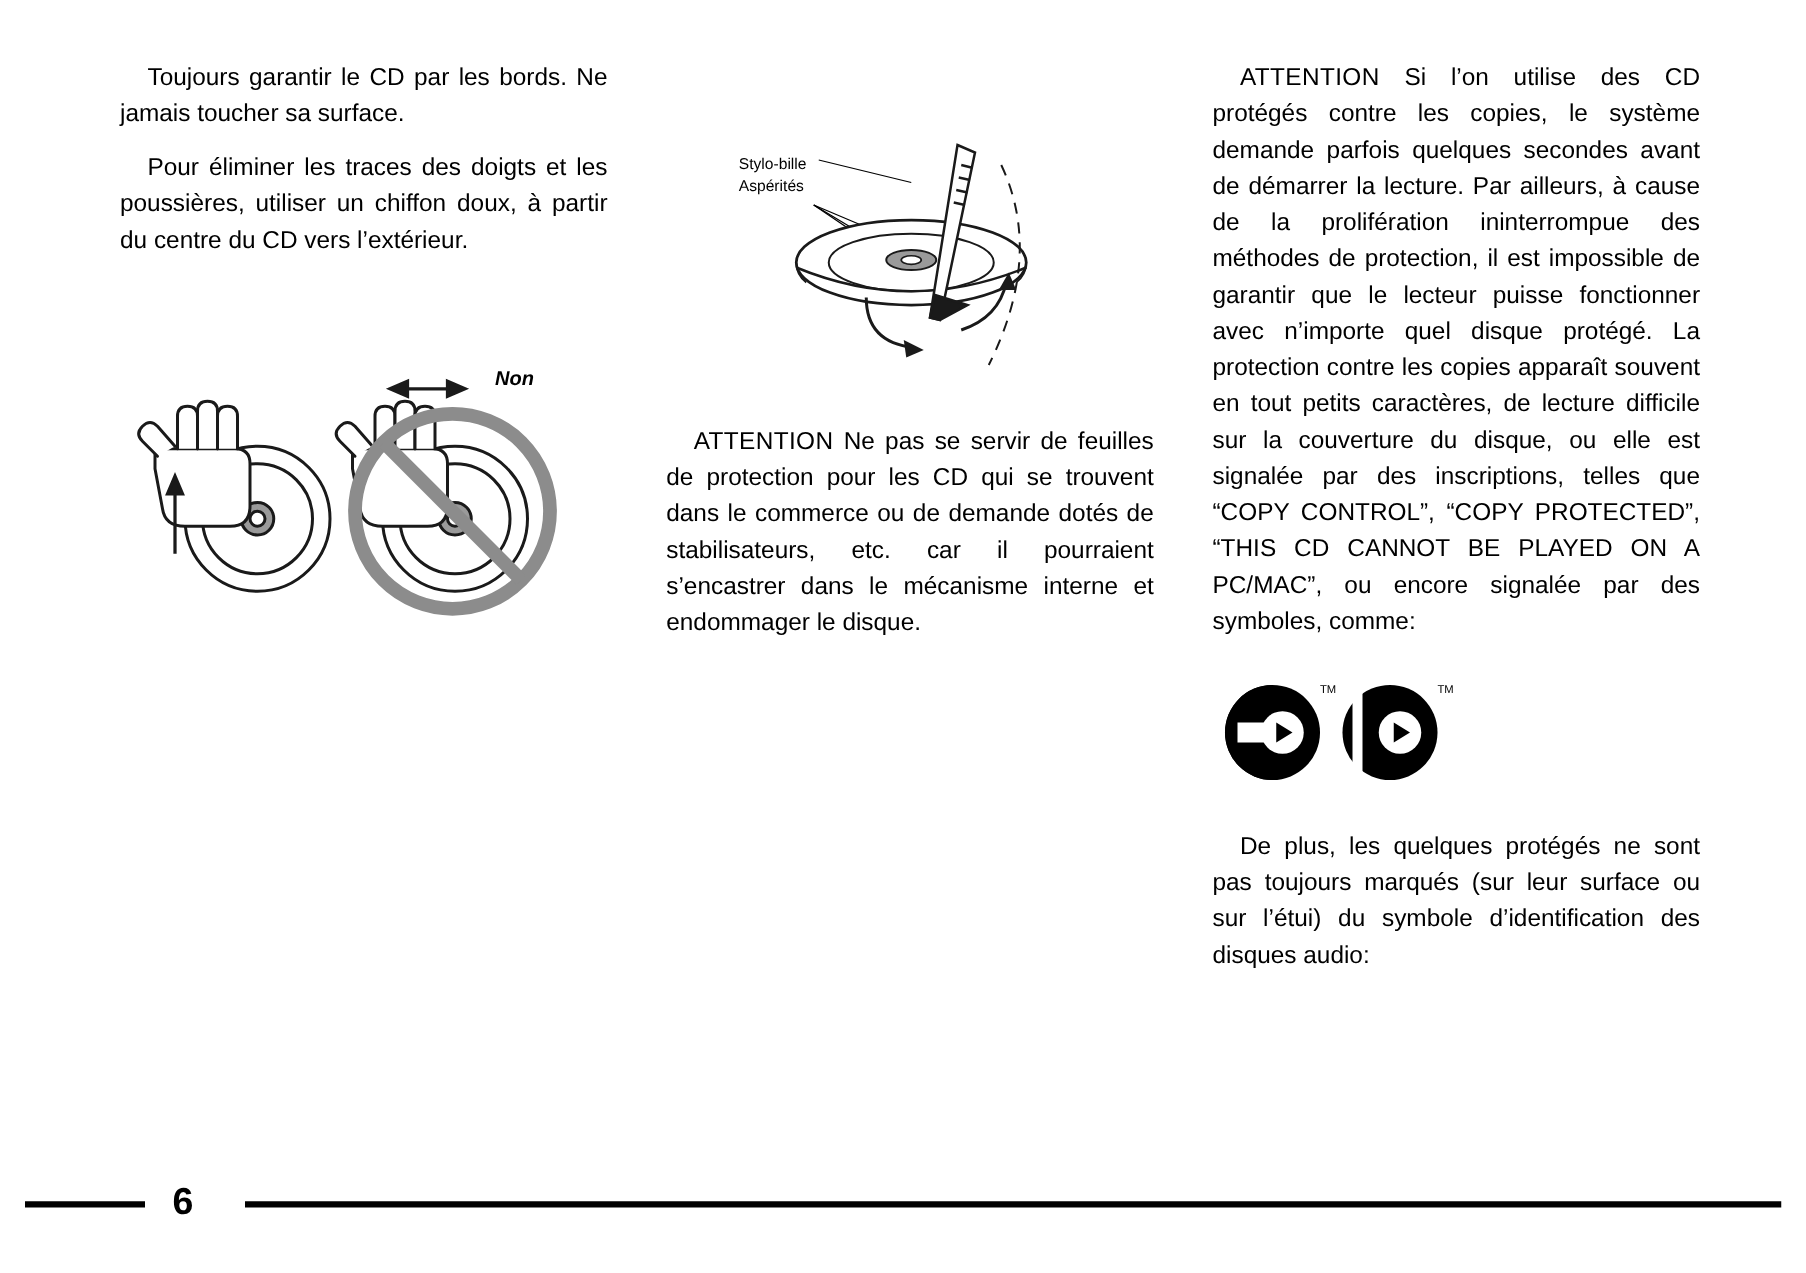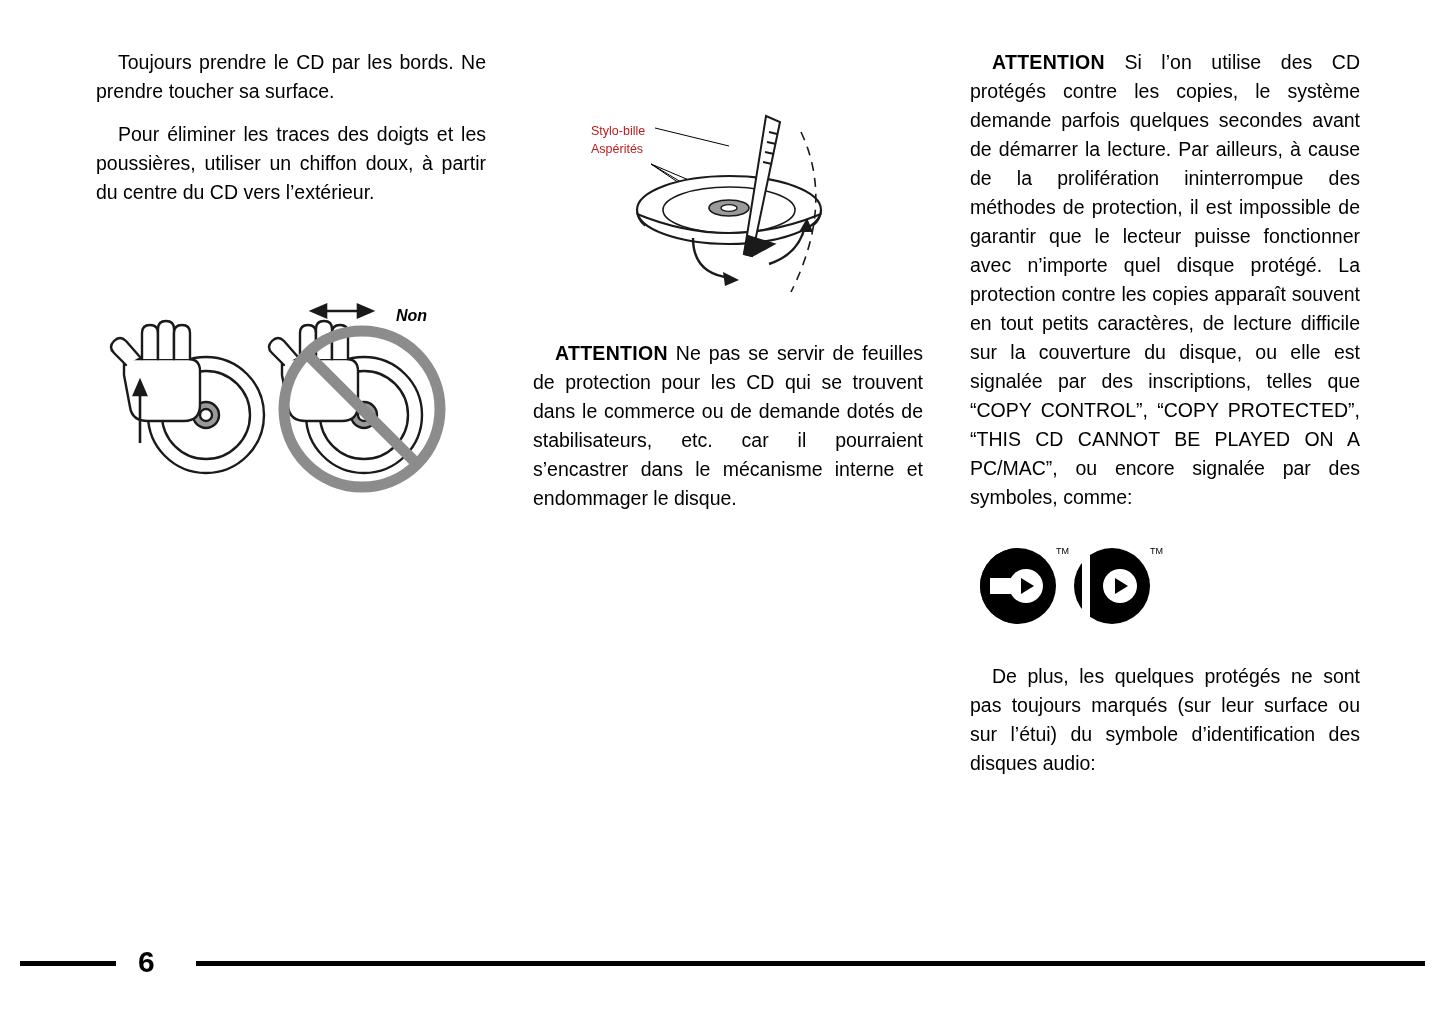--- a/index.html
+++ b/index.html
@@ -32,48 +32,47 @@
     font-size: 19.5px;
     line-height: 29px;
     text-align: justify;
     text-justify: inter-word;
     hyphens: manual;
   }
   p.body.indent {
     text-indent: 22px;
   }
   .attn {
-    font-weight: bold;
+    font-weight: normal;
     letter-spacing: 0.3px;
   }
   
   .fig-hands {
     position: relative;
     height: 210px;
     margin-top: 88px;
   }
   .non-label {
     position: absolute;
     left: 300px;
     top: 0px;
     font-size: 16px;
     font-weight: bold;
     font-style: italic;
-    margin-top: 12px;
   }
   
   .fig-pen {
     position: relative;
     height: 225px;
     margin-top: 66px;
   }
   .pen-label {
     position: absolute;
     font-size: 12.5px;
-    color: #b91c1c;
+    color: #000000;
     white-space: nowrap;
   }
   
   .fig-cc {
     margin: 26px 0 30px 0;
     text-align: left;
   }
   
   .fig-cd {
     margin: 40px 0 0 0;
@@ -112,21 +111,21 @@
   }
 </style>
 </head>
 <body>
 
 <div class="page">
 
   <div class="columns">
 
     <div class="col">
-      <p class="body indent">Toujours prendre le CD par les bords. Ne prendre toucher sa surface.</p>
+      <p class="body indent">Toujours garantir le CD par les bords. Ne jamais toucher sa surface.</p>
       <p class="body indent">Pour éliminer les traces des doigts et les poussières, utiliser un chiffon doux, à partir du centre du CD vers l’extérieur.</p>
 
       <div class="fig-hands">
         <span class="non-label">Non</span>
         <svg width="390" height="200" viewBox="0 0 390 200">
 
           <g fill="none" stroke="#1a1a1a" stroke-width="2.4">
 
             <ellipse cx="110" cy="120" rx="58" ry="58" fill="#ffffff"></ellipse>
             <ellipse cx="110" cy="120" rx="44" ry="44"></ellipse>

